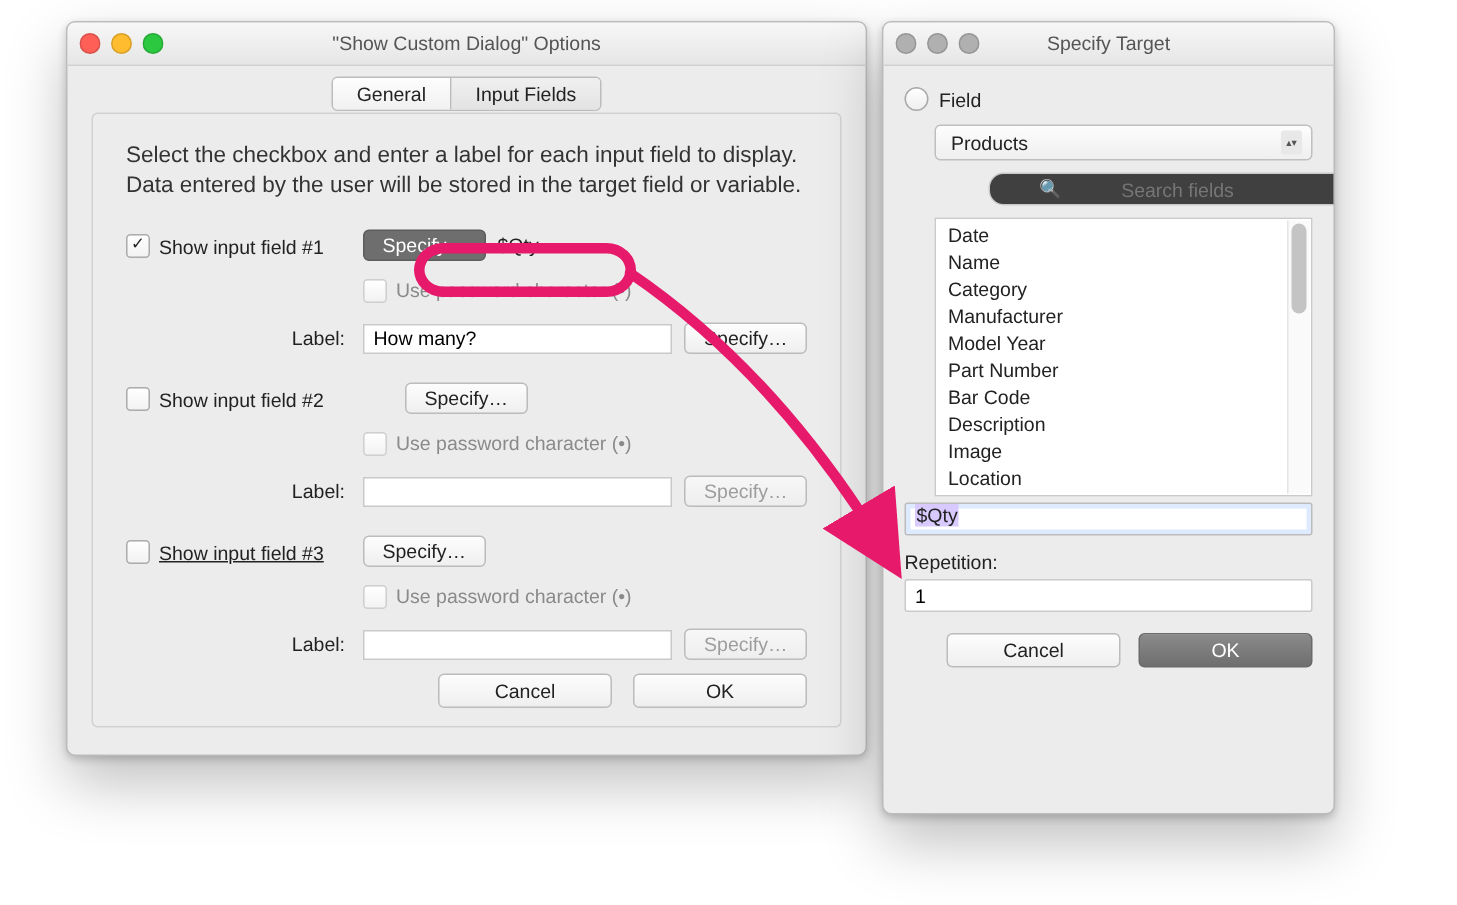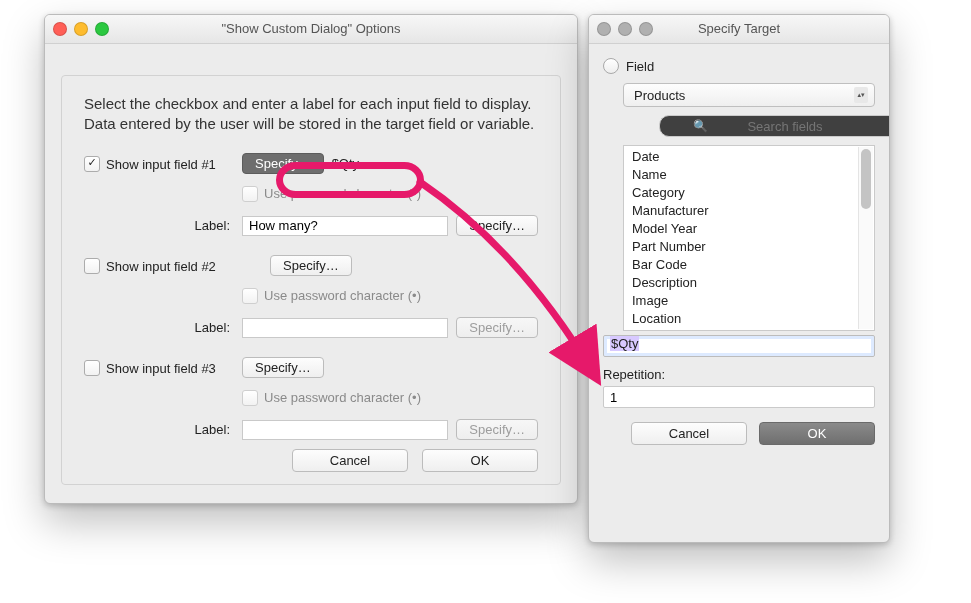--- a/index.html
+++ b/index.html
@@ -263,20 +263,26 @@
 <div class="mac-window w1">
   <div class="titlebar">
     <div class="traffic">
       <div class="dot red"></div>
       <div class="dot yellow"></div>
       <div class="dot green"></div>
     </div>
     <div class="title-text">"Show Custom Dialog" Options</div>
   </div>
 
+  <div class="tabs">
+    <div class="tabgroup">
+      <div class="tab">General</div>
+      <div class="tab selected">Input Fields</div>
+    </div>
+  </div>
 
   <div class="panel">
     <div class="instructions">Select the checkbox and enter a label for each input field to display. Data entered by the user will be stored in the target field or variable.</div>
 
     <div class="field-group">
       <div class="row" style="grid-template-columns:150px auto 1fr;">
         <div class="chk-line">
           <div class="chk checked"></div>
           <span>Show input field #1</span>
         </div>
@@ -321,21 +327,21 @@
         <div></div>
       </div>
       <div class="row" style="margin-top:6px;">
         <div class="label-r">Label:</div>
         <input class="mac-input" value="" style="">
         <span class="small-btn disabled">Specify…</span>
       </div>
     </div>
 
     <div class="field-group" style="margin-top:14px;">
-      <div class="row" style="grid-template-columns:150px auto 1fr;">
+      <div class="row" style="grid-template-columns:150px auto 1fr;text-decoration:underline;">
         <div class="chk-line">
           <div class="chk"></div>
           <span>Show input field #3</span>
         </div>
         <div>
           <span class="small-btn">Specify…</span>
         </div>
         <div></div>
       </div>
       <div class="row" style="margin-top:4px;">

